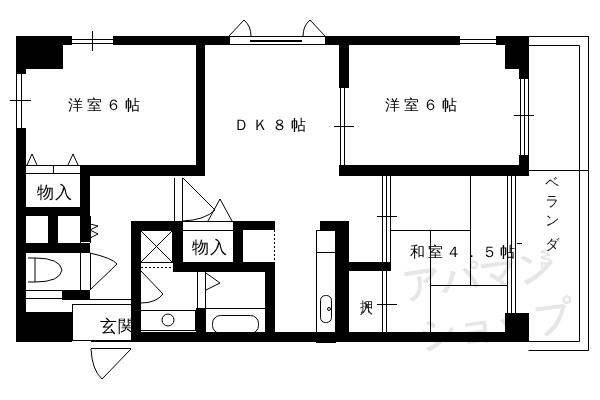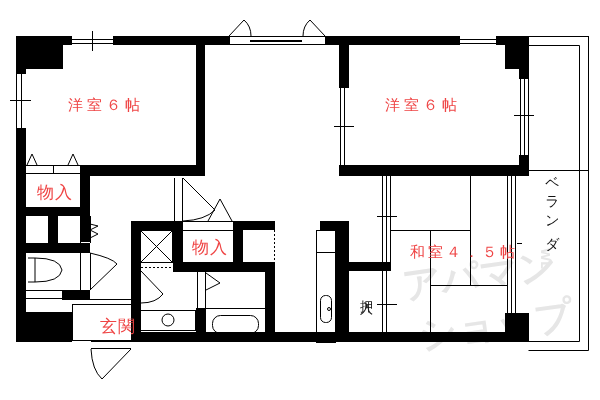--- a/index.html
+++ b/index.html
@@ -1,19 +1,19 @@
 <!DOCTYPE html>
 <html><head>
 <meta charset="utf-8">
 <style>
   html, body { margin:0; padding:0; background:#ffffff; }
   body { width:600px; height:400px; position:relative; overflow:hidden; font-family:"DejaVu Sans", sans-serif; }
   .plan { position:absolute; left:0; top:0; width:600px; height:400px; }
   .w { position:absolute; background:#000; }
-  .lbl { position:absolute; color:#ef4444; font-size:15px; letter-spacing:4px; white-space:nowrap; font-family:Liberation Mono, monospace; }
+  .lbl { position:absolute; color:#000000; font-size:15px; letter-spacing:4px; white-space:nowrap; font-family:Liberation Mono, monospace; }
   .lbl.sm { font-size:17px; letter-spacing:1px; }
   .vtext { position:absolute; font-size:14px; color:#111; writing-mode:vertical-rl; letter-spacing:4px; font-family:"DejaVu Sans", sans-serif; }
   .wm { position:absolute; color:#e6e6e6; font-weight:bold; font-family:"DejaVu Sans", sans-serif; z-index:0; }
   svg { position:absolute; left:0; top:0; }
   .on { z-index:2; }
 </style>
 </head>
 <body>
 
 <div class="plan">
@@ -160,20 +160,21 @@
   <div class="w on" style="left:173px;top:262px;width:102px;height:10px;"></div>
   <div class="w on" style="left:265px;top:262px;width:10px;height:80px;"></div>
   <div class="w on" style="left:196px;top:308px;width:10px;height:34px;"></div>
   <div class="w on" style="left:131px;top:332px;width:398px;height:10px;"></div>
   <div class="w on" style="left:336px;top:221px;width:13px;height:121px;"></div>
   <div class="w on" style="left:320px;top:221px;width:29px;height:9px;"></div>
   <div class="w on" style="left:349px;top:262px;width:42px;height:9px;"></div>
   <div class="w on" style="left:505px;top:313px;width:24px;height:29px;"></div>
 
   <div class="lbl on" style="left:68px;top:96px;">洋室６帖</div>
+  <div class="lbl on" style="left:234px;top:116px;">ＤＫ８帖</div>
   <div class="lbl on" style="left:385px;top:96px;">洋室６帖</div>
   <div class="lbl on" style="left:410px;top:243px;letter-spacing:3px;">和室４．５帖</div>
   <div class="lbl sm on" style="left:37px;top:181px;">物入</div>
   <div class="lbl sm on" style="left:192px;top:236px;">物入</div>
   <div class="vtext on" style="left:357px;top:290px;font-size:13px;letter-spacing:1px;">押入</div>
   <div class="lbl sm on" style="left:100px;top:315px;">玄関</div>
   <div class="vtext on" style="left:544px;top:166px;">ベランダ</div>
 
 </div>
 

